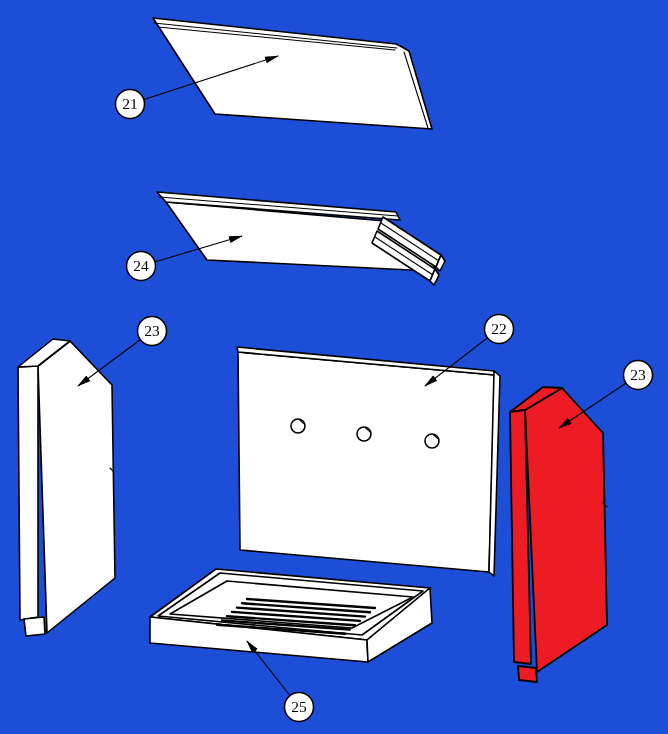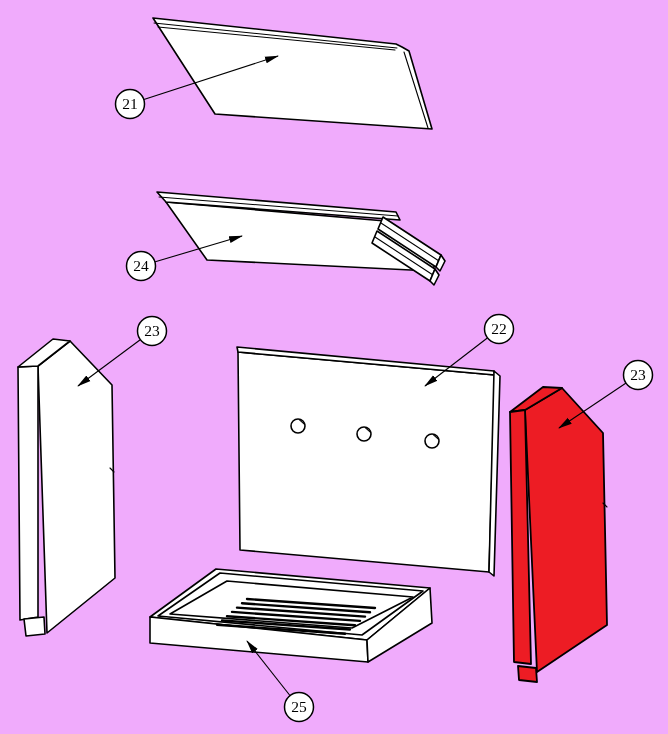--- a/index.html
+++ b/index.html
@@ -1,16 +1,16 @@
 <!DOCTYPE html>
 <html><head>
 <meta charset="utf-8">
 <style>
   html, body { margin: 0; padding: 0; background: #ffffff; }
-  .canvas { position: relative; width: 668px; height: 734px; background: #f0abfc; overflow: hidden; }
+  .canvas { position: relative; width: 668px; height: 734px; background: #1d4ed8; overflow: hidden; }
   svg { display: block; }
   .face  { fill: #ffffff; stroke: #000000; stroke-width: 1.6; stroke-linejoin: round; }
   .thin  { fill: none;    stroke: #000000; stroke-width: 1.1; stroke-linecap: round; }
   .slot  { stroke: #000000; stroke-width: 2.4; stroke-linecap: round; }
   .redface { stroke: #000000; stroke-width: 1.8; stroke-linejoin: round; }
   .leader { stroke: #000000; stroke-width: 1.1; fill: none; }
   .callout-circle { fill: #ffffff; stroke: #000000; stroke-width: 1.5; }
   text.callout {
     font-family: "Liberation Serif", "DejaVu Serif", serif;
     font-size: 15.5px; fill: #000000; text-anchor: middle;

